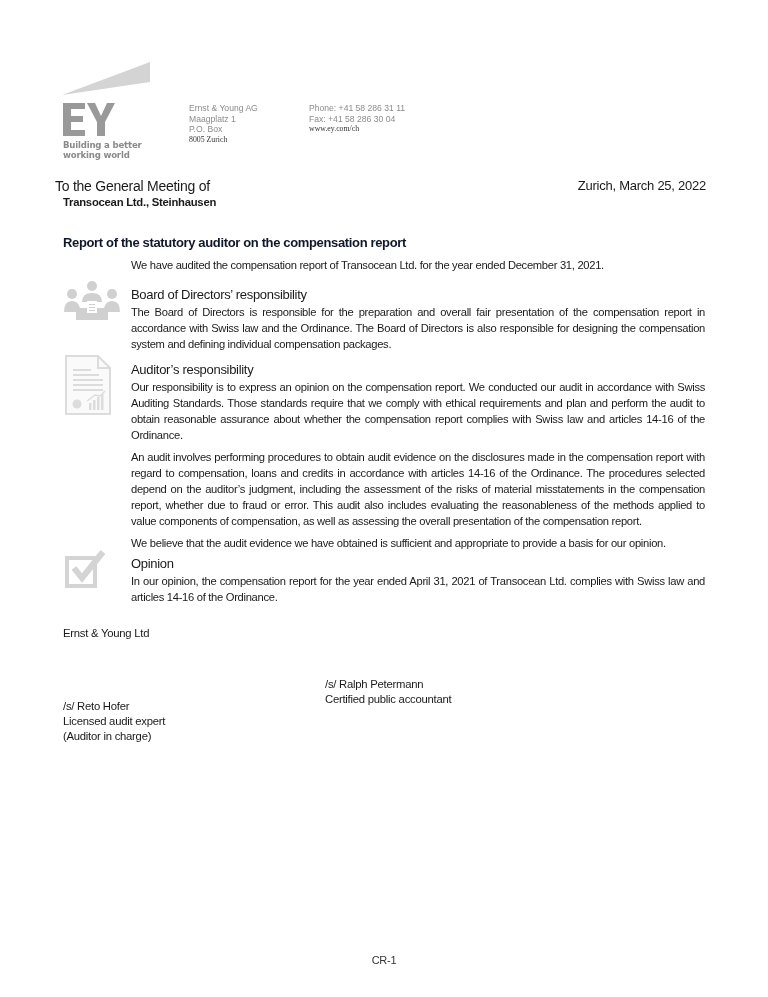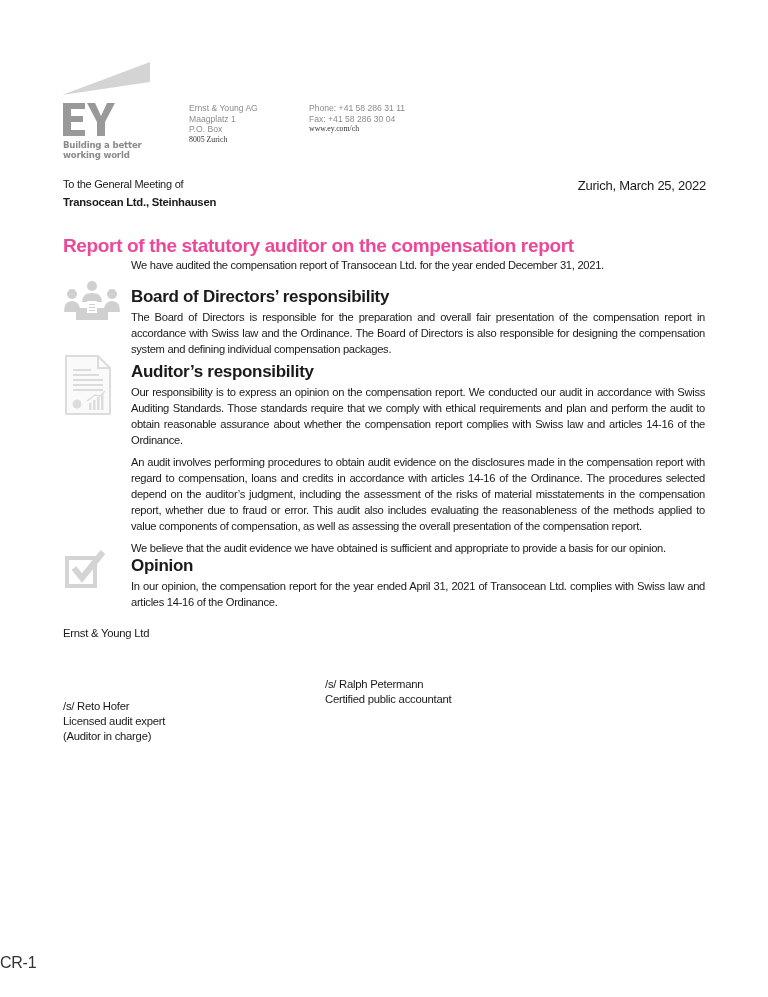--- a/index.html
+++ b/index.html
@@ -4,22 +4,22 @@
 <style>
   html, body { margin: 0; padding: 0; background: #ffffff; }
   body { width: 768px; height: 997px; position: relative; overflow: hidden;
          font-family: "Liberation Sans", sans-serif; color: #1a1a1a; }
   .abs { position: absolute; }
   .narrow { font-family: "Liberation Sans", sans-serif; font-size: 11.2px; letter-spacing: -0.25px; }
   .gray-addr { color: #8c8c8c; font-size: 8.6px; line-height: 10.5px; font-family: "Liberation Sans", sans-serif; }
   .gray-addr .dark { color: #333; font-family: Liberation Serif, serif; font-size: 7.8px; }
   .tagline { color: #8a8a8a; font-family: "DejaVu Sans", sans-serif; font-weight: bold; font-size: 8.6px; line-height: 9.5px; letter-spacing: -0.2px; }
   .text { font-size: 11.2px; line-height: 16px; letter-spacing: -0.3px; text-align: justify; color: #1a1a1a; }
-  .heading { font-size: 17px; font-weight: bold; letter-spacing: -0.3px; color: #1a1a1a; }
-  .section-title { font-size: 19px; font-weight: bold; letter-spacing: -0.35px; color: #ec4899; }
+  .heading { font-size: 13px; font-weight: normal; letter-spacing: -0.3px; color: #1a1a1a; }
+  .section-title { font-size: 13px; font-weight: bold; letter-spacing: -0.35px; color: #0f172a; }
   p { margin: 0; }
   .block { position: absolute; left: 116px; width: 574px; margin-left: 15px; }
   .icon { position: absolute; }
 </style>
 </head>
 <body>
 
 <div>
   <svg class="abs" style="left:62px;top:62px" width="90" height="40">
     <polygon points="0,33 88,0 88,20" fill="#d4d4d4"></polygon>
@@ -41,21 +41,21 @@
     <div>P.O. Box</div>
     <div class="dark">8005 Zurich</div>
   </div>
   <div class="abs gray-addr" style="left:309px;top:103px">
     <div>Phone: +41 58 286 31 11</div>
     <div>Fax: +41 58 286 30 04</div>
     <div class="dark">www.ey.com/ch</div>
   </div>
 </div>
 
-<div class="abs narrow" style="left:63px;top:178px;font-size:11px">To the General Meeting of</div>
+<div class="abs narrow" style="left:55px;top:178px;font-size:14px">To the General Meeting of</div>
 <div class="abs narrow" style="left:63px;top:196px;font-size:11.3px;font-weight:bold">Transocean Ltd., Steinhausen</div>
 <div class="abs narrow" style="right:62px;top:178px;font-size:13px">Zurich, March 25, 2022</div>
 
 <div class="abs section-title" style="left:63px;top:235px">Report of the statutory auditor on the compensation report</div>
 
 <div class="block text" style="top:257px">We have audited the compensation report of Transocean Ltd. for the year ended December 31, 2021.</div>
 
 <svg class="icon" style="left:64px;top:280px" width="56" height="42" viewBox="0 0 56 42">
   <g fill="#d0d0d0">
     <circle cx="28" cy="6" r="5"></circle>
@@ -114,13 +114,13 @@
 <div class="abs narrow" style="left:63px;top:699px;font-size:11.3px;line-height:15px">
   <div>/s/ Reto Hofer</div>
   <div>Licensed audit expert</div>
   <div>(Auditor in charge)</div>
 </div>
 <div class="abs narrow" style="left:325px;top:677px;font-size:11.3px;line-height:15px">
   <div>/s/ Ralph Petermann</div>
   <div>Certified public accountant</div>
 </div>
 
-<div class="abs narrow" style="left:0;width:768px;top:954px;font-size:16px;color:#333">CR-1</div>
+<div class="abs narrow" style="left:0;width:768px;text-align:center;top:954px;font-size:11px;color:#333">CR-1</div>
 
 </body></html>

